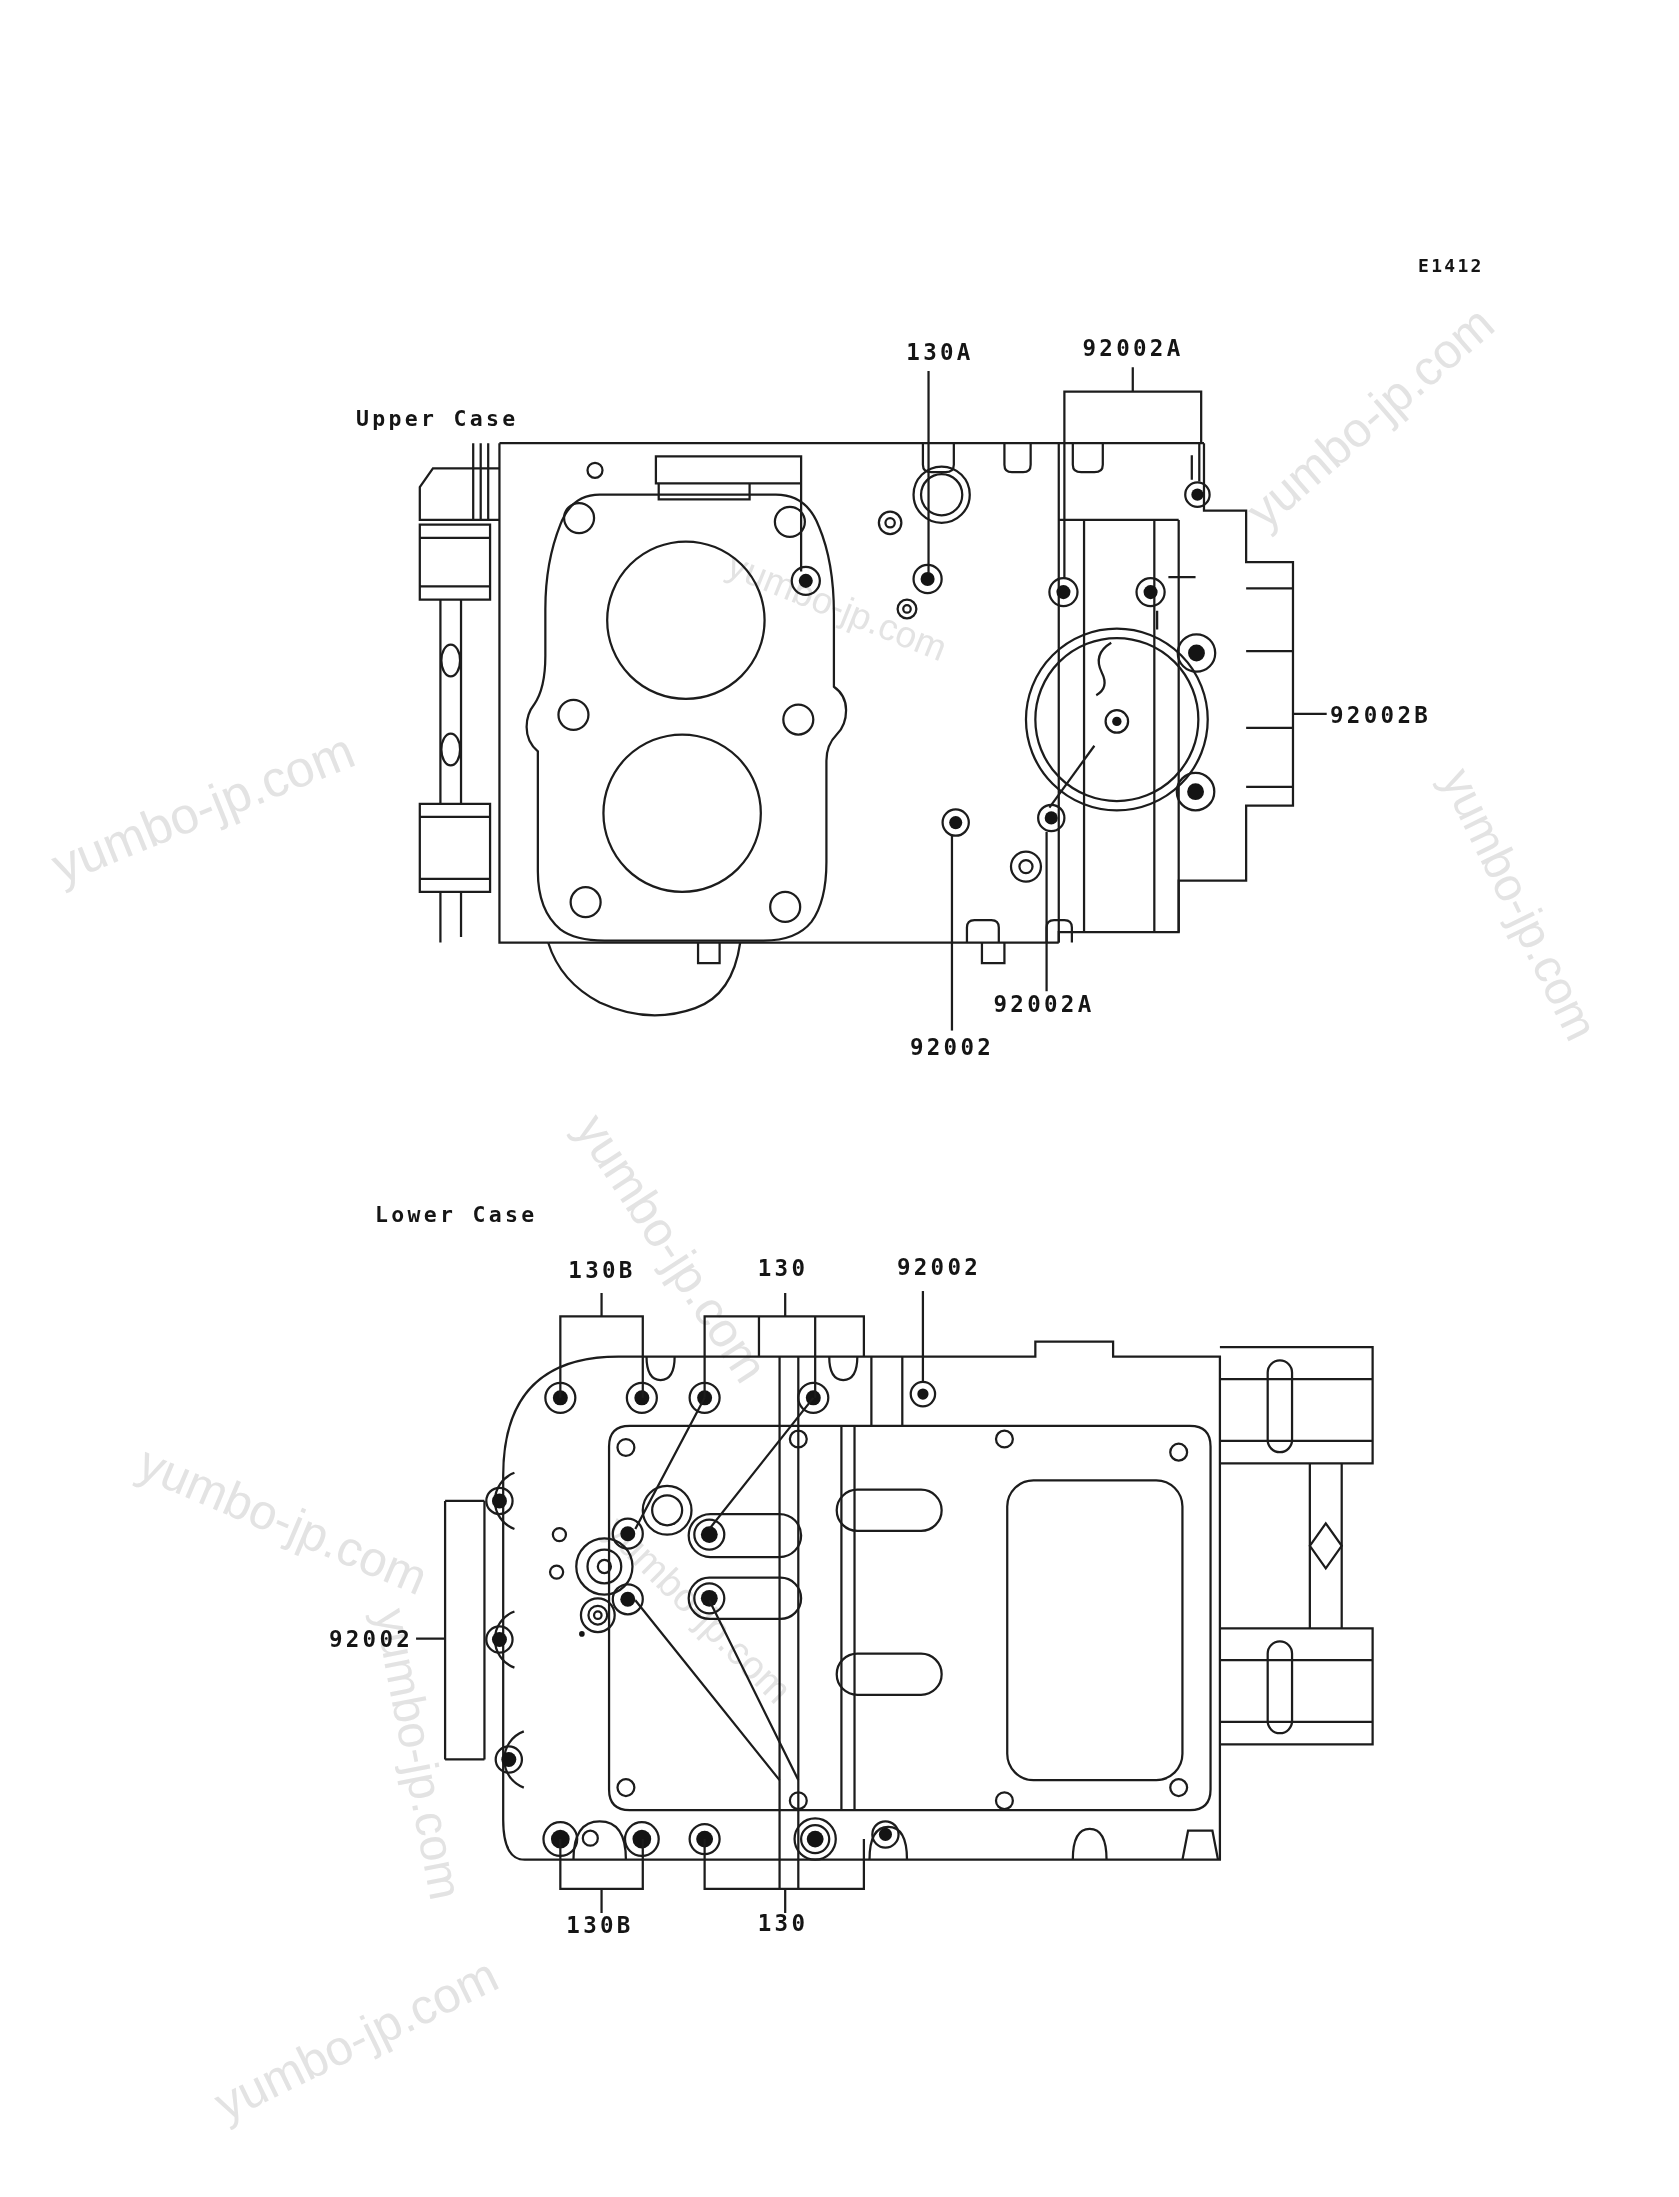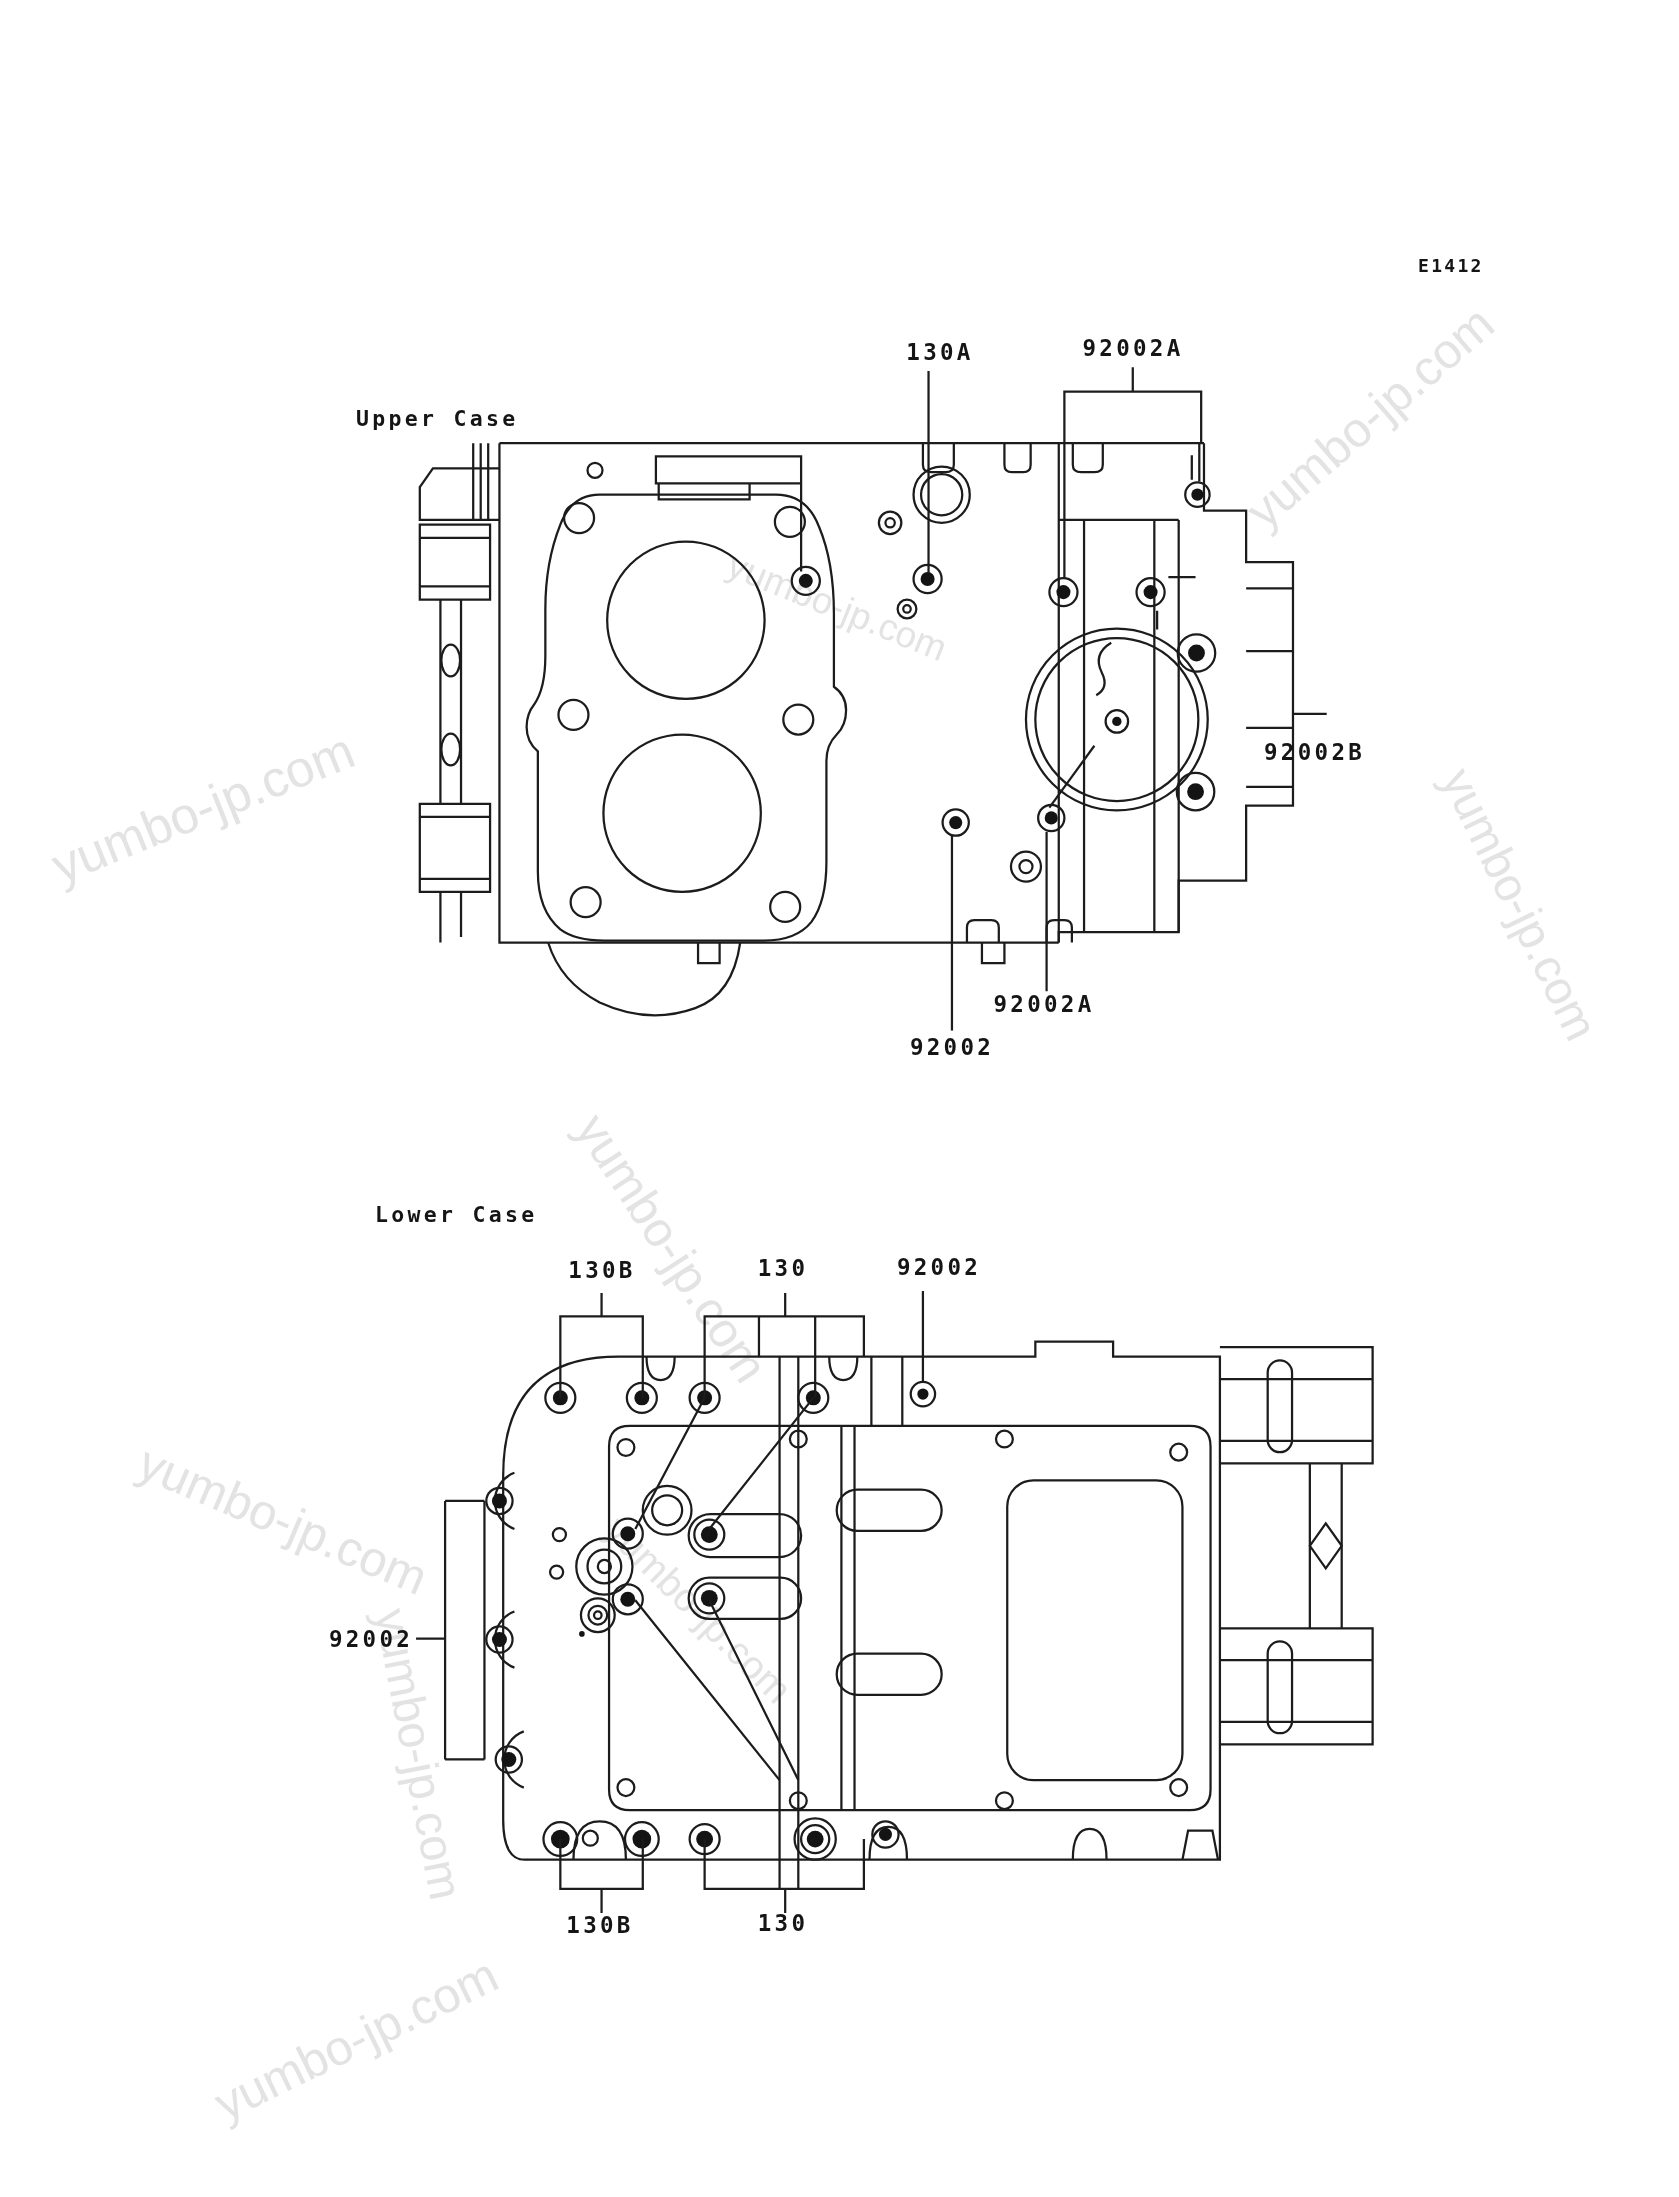--- a/index.html
+++ b/index.html
@@ -229,21 +229,21 @@
         <path class="stroke" d="M757 1708 L852 1900 M678 1708 L832 1900"></path>
       </g>
     </g>
   </svg>
 
   <div class="pcode" style="left:1418px;top:255px;">E1412</div>
 
   <div class="ptitle" style="left:356px;top:360px;">Upper Case</div>
   <div class="plabel" style="left:928px;top:352px;margin-left:12px;">130A</div>
   <div class="plabel" style="left:1133px;top:348px;">92002A</div>
-  <div class="plabel side" style="left:1264px;top:715px;transform:translateY(-50%);margin-top:37px;">92002B</div>
+  <div class="plabel side" style="left:1330px;top:715px;transform:translateY(-50%);">92002B</div>
   <div class="plabel" style="left:1044px;top:1004px;">92002A</div>
   <div class="plabel" style="left:952px;top:1047px;">92002</div>
 
   <div class="ptitle" style="left:375px;top:1156px;">Lower Case</div>
   <div class="plabel" style="left:602px;top:1270px;">130B</div>
   <div class="plabel" style="left:783px;top:1268px;">130</div>
   <div class="plabel" style="left:939px;top:1267px;">92002</div>
   <div class="plabel" style="left:371px;top:1639px;">92002</div>
   <div class="plabel" style="left:600px;top:1925px;">130B</div>
   <div class="plabel" style="left:783px;top:1923px;">130</div>

